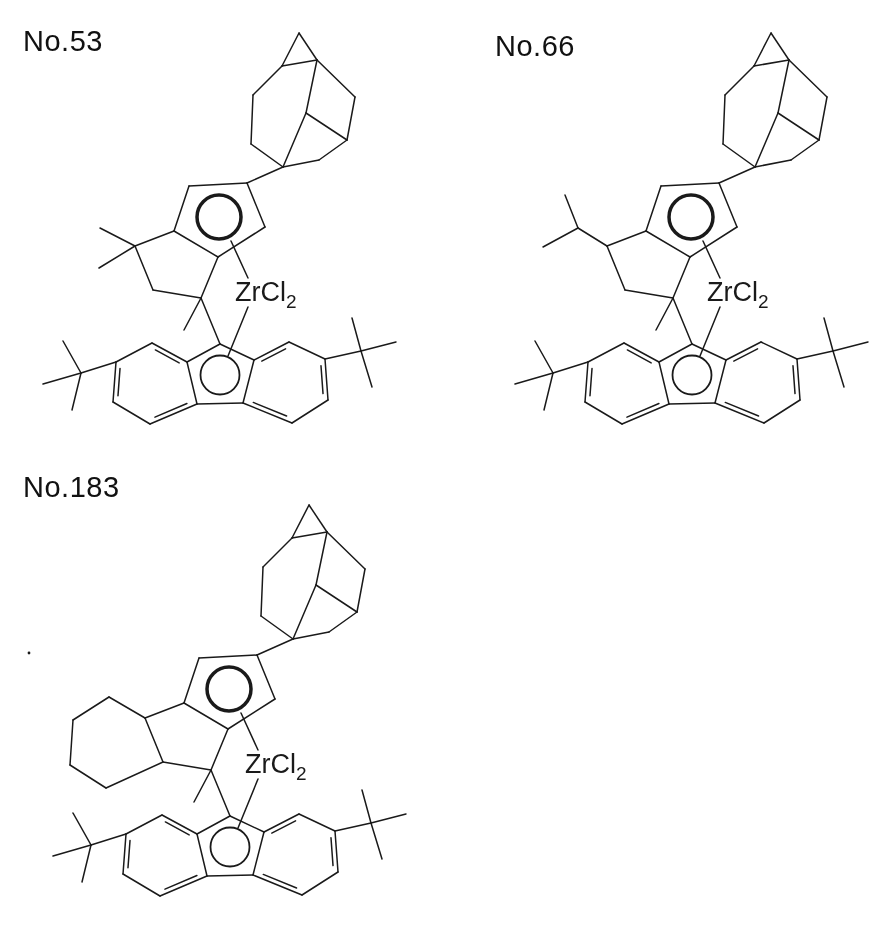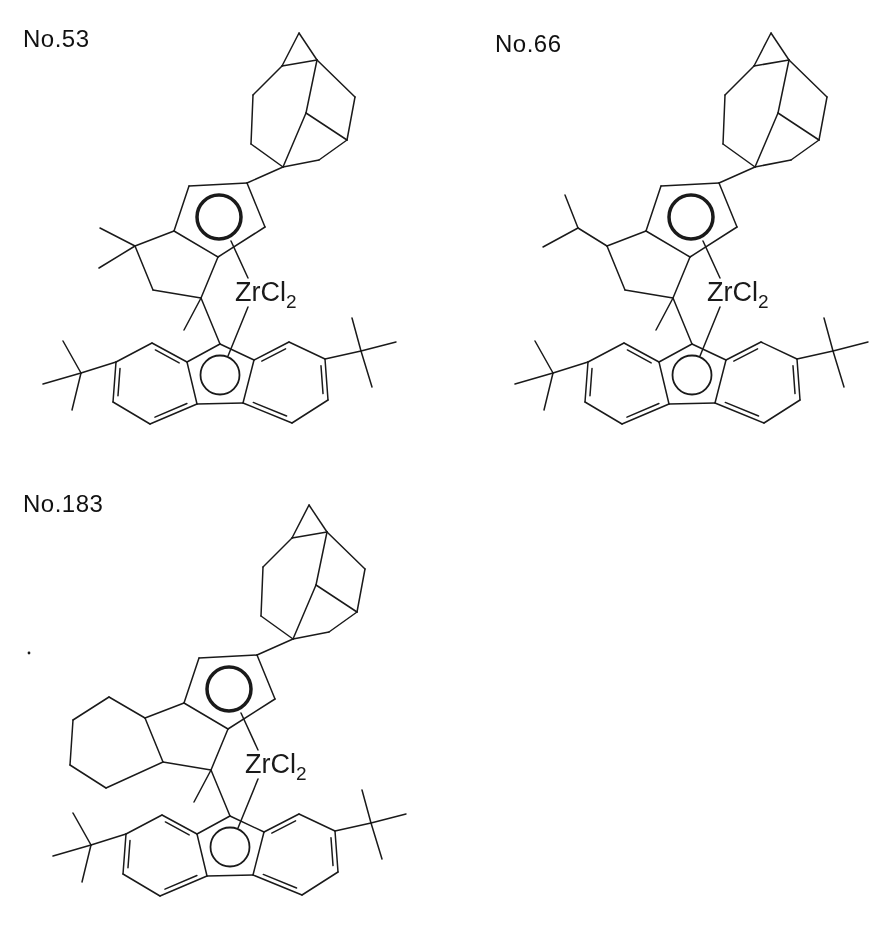--- a/index.html
+++ b/index.html
@@ -2,21 +2,21 @@
 <html><head>
 <meta charset="utf-8">
 <style>
   html,body{margin:0;padding:0;background:#ffffff;}
   .page{
     position:relative;width:889px;height:927px;background:#ffffff;overflow:hidden;
     font-family:"Liberation Sans",sans-serif;
   }
   #molecules{position:absolute;left:0;top:0;}
   .panel-label{
-    position:absolute;font-size:24px;color:#111111;white-space:nowrap;
+    position:absolute;font-size:29px;color:#111111;white-space:nowrap;
     font-family:"Liberation Sans",sans-serif;letter-spacing:0.5px;
   }
 </style>
 </head>
 <body>
 
 <div class="page">
   <svg id="molecules" width="889" height="927" viewBox="0 0 889 927">
       <g stroke="#1a1a1a" stroke-width="1.5" fill="none" stroke-linecap="round" stroke-linejoin="round">
         <line x1="299" y1="33" x2="282" y2="66"></line>
@@ -208,14 +208,14 @@
         <line x1="371" y1="823" x2="406" y2="814"></line>
         <line x1="371" y1="823" x2="382" y2="859"></line>
         <line x1="241" y1="713" x2="258" y2="750"></line>
         <line x1="258" y1="779" x2="238" y2="828"></line>
         <text x="245" y="773" font-size="27" fill="#1a1a1a" stroke="none" font-family="&quot;Liberation Sans&quot;, sans-serif"><tspan>ZrCl</tspan><tspan dy="7" font-size="19">2</tspan></text>
       </g>
       <circle cx="29" cy="653" r="1.4" fill="#1a1a1a" stroke="none"></circle>
     </svg>
   <div class="panel-label" style="left: 23px; top: 25px;">No.53</div>
   <div class="panel-label" style="left: 495px; top: 30px;">No.66</div>
-  <div class="panel-label" style="left: 23px; top: 490px;">No.183</div>
+  <div class="panel-label" style="left: 23px; top: 471px;">No.183</div>
 </div>
 
 </body></html>

